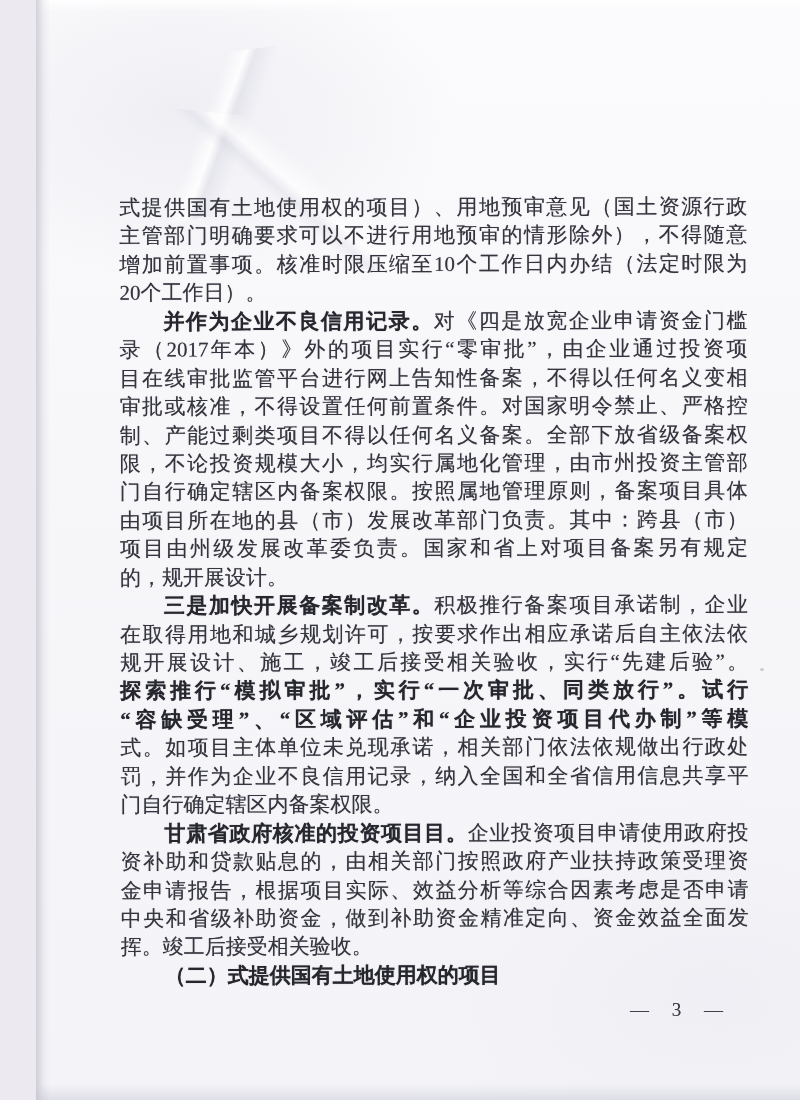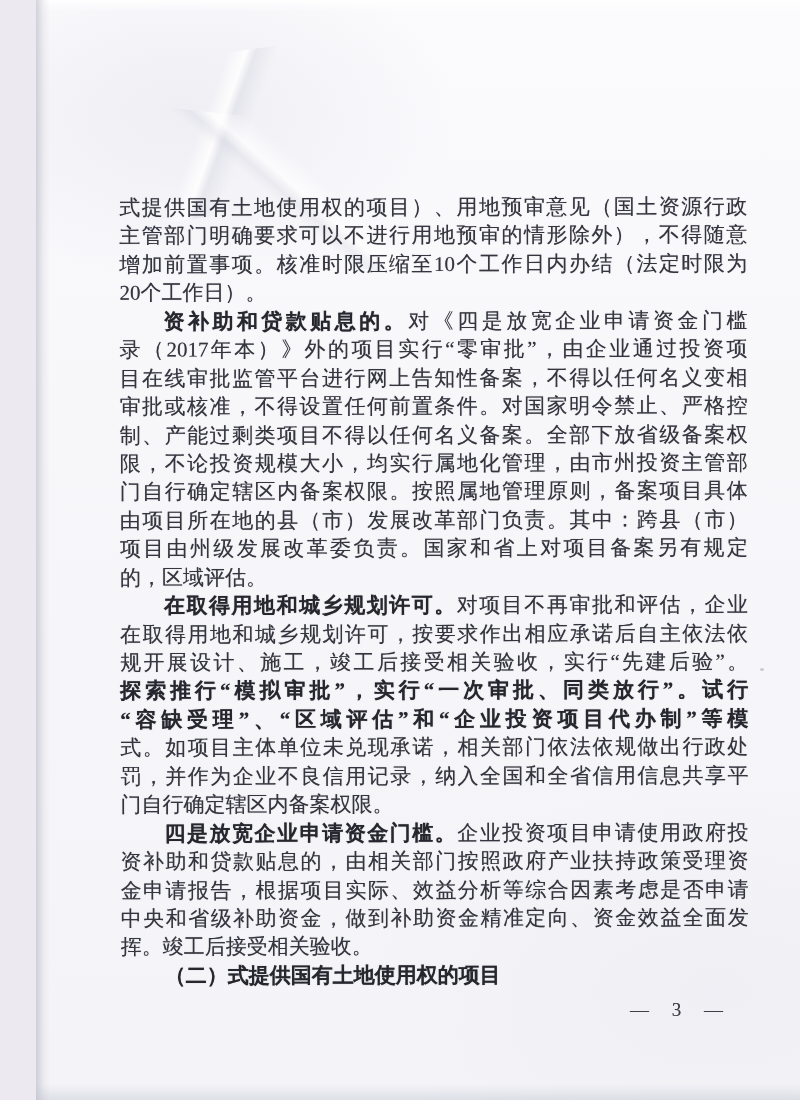--- a/index.html
+++ b/index.html
@@ -101,39 +101,39 @@
   <div class="crease-a"></div>
   <div class="crease-b"></div>
   <div class="speckle" style="left:367px; top:712px;"></div>
   <div class="speckle" style="left:724px; top:668px;"></div>
 
   <div class="text-block">
       <div class="line"><span>式提供国有土地使用权的项目）、用地预审意见（国土资源行政</span></div>
       <div class="line"><span>主管部门明确要求可以不进行用地预审的情形除外），不得随意</span></div>
       <div class="line"><span>增加前置事项。核准时限压缩至10个工作日内办结（法定时限为</span></div>
       <div class="line left"><span>20个工作日）。</span></div>
-      <div class="line indent"><span class="b">资补助和贷款贴息的。</span><span>对《四是放宽企业申请资金门槛</span></div>
+      <div class="line indent"><span class="b">并作为企业不良信用记录。</span><span>对《四是放宽企业申请资金门槛</span></div>
       <div class="line"><span>录（2017年本）》外的项目实行“零审批”，由企业通过投资项</span></div>
       <div class="line"><span>目在线审批监管平台进行网上告知性备案，不得以任何名义变相</span></div>
       <div class="line"><span>审批或核准，不得设置任何前置条件。对国家明令禁止、严格控</span></div>
       <div class="line"><span>制、产能过剩类项目不得以任何名义备案。全部下放省级备案权</span></div>
       <div class="line"><span>限，不论投资规模大小，均实行属地化管理，由市州投资主管部</span></div>
       <div class="line"><span>门自行确定辖区内备案权限。按照属地管理原则，备案项目具体</span></div>
       <div class="line"><span>由项目所在地的县（市）发展改革部门负责。其中：跨县（市）</span></div>
       <div class="line"><span>项目由州级发展改革委负责。国家和省上对项目备案另有规定</span></div>
-      <div class="line left"><span>的，区域评估。</span></div>
-      <div class="line indent"><span class="b">在取得用地和城乡规划许可。</span><span>对项目不再审批和评估，企业</span></div>
+      <div class="line left"><span>的，规开展设计。</span></div>
+      <div class="line indent"><span class="b">三是加快开展备案制改革。</span><span>积极推行备案项目承诺制，企业</span></div>
       <div class="line"><span>在取得用地和城乡规划许可，按要求作出相应承诺后自主依法依</span></div>
       <div class="line"><span>规开展设计、施工，竣工后接受相关验收，实行“先建后验”。</span></div>
       <div class="line"><span class="b">探索推行“模拟审批”，实行“一次审批、同类放行”。试行</span></div>
       <div class="line"><span class="b">“容缺受理”、“区域评估”和“企业投资项目代办制”等模</span></div>
       <div class="line"><span>式。如项目主体单位未兑现承诺，相关部门依法依规做出行政处</span></div>
       <div class="line"><span>罚，并作为企业不良信用记录，纳入全国和全省信用信息共享平</span></div>
       <div class="line left"><span>门自行确定辖区内备案权限。</span></div>
-      <div class="line indent"><span class="b">四是放宽企业申请资金门槛。</span><span>企业投资项目申请使用政府投</span></div>
+      <div class="line indent"><span class="b">甘肃省政府核准的投资项目目。</span><span>企业投资项目申请使用政府投</span></div>
       <div class="line"><span>资补助和贷款贴息的，由相关部门按照政府产业扶持政策受理资</span></div>
       <div class="line"><span>金申请报告，根据项目实际、效益分析等综合因素考虑是否申请</span></div>
       <div class="line"><span>中央和省级补助资金，做到补助资金精准定向、资金效益全面发</span></div>
       <div class="line left"><span>挥。竣工后接受相关验收。</span></div>
       <div class="line indent left"><span class="b">（二）式提供国有土地使用权的项目</span></div>
     </div>
 
   <div class="page-number">— 3 —</div>
 </div>
 

